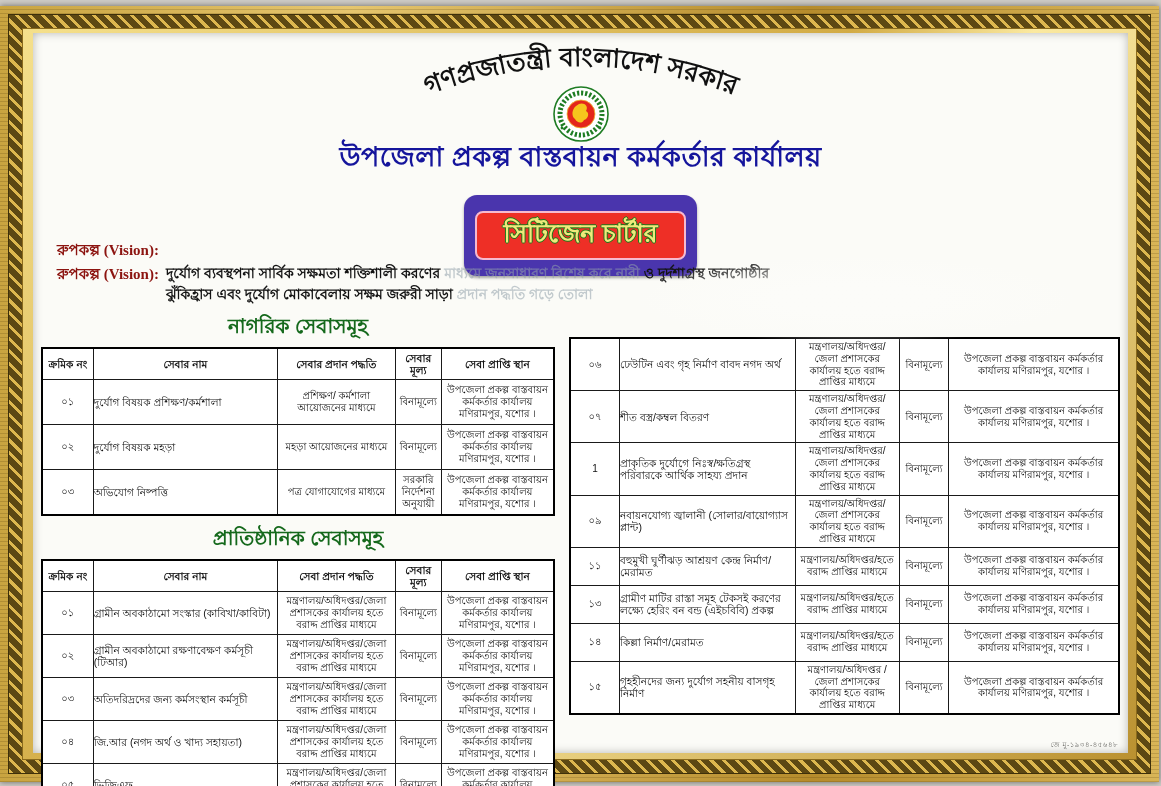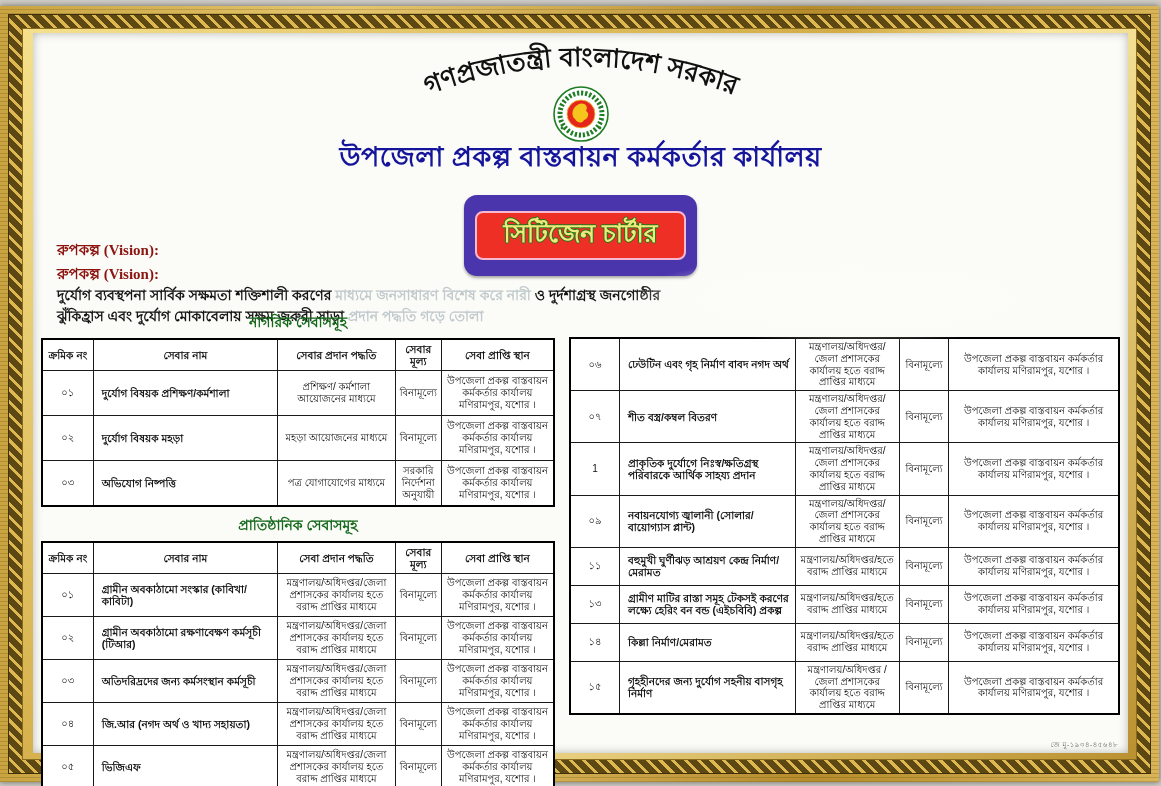--- a/index.html
+++ b/index.html
@@ -36,41 +36,41 @@
   .badge-outer{display:inline-block;background:#4a35ad;border-radius:13px;
     padding:16px 11px;box-shadow:0 2px 3px rgba(0,0,0,.35);}
   .badge-inner{background:#ee2f26;border:2px solid #f6b9cf;border-radius:8px;
     padding:1px 26px;}
   .badge-inner span{font-size:25px;font-weight:bold;color:#efe97b;
     text-shadow:1px 0 #1b7a1b,-1px 0 #1b7a1b,0 1px #1b7a1b,0 -1px #1b7a1b;}
 
   
   .vision{position:absolute;top:206px;left:24px;right:6px;font-size:14px;
     font-weight:bold;color:#141414;line-height:1.5;}
-  .vision-row{display:flex;margin-bottom:1px;flex-direction:column;}
+  .vision-row{display:flex;margin-bottom:1px;}
   .vision-label{flex:0 0 auto;margin-right:7px;color:#8c1410;
     font-family:"Liberation Serif","DejaVu Serif",serif;font-size:15px;}
   .vision-body{flex:1;}
   .faded{color:#93a2ab;opacity:.55;filter:blur(.3px);}
   .glare{position:absolute;top:222px;left:595px;width:455px;height:88px;
     background:radial-gradient(closest-side, rgba(252,252,249,.97) 35%, rgba(252,252,249,0));
     pointer-events:none;}
 
   
   .main{position:absolute;top:278px;left:8px;right:8px;display:flex;gap:14px;}
   .col-left{width:514px;flex:0 0 auto;}
   .col-right{width:551px;flex:0 0 auto;}
-  .section-h{margin:0 0 3px 0;text-align:center;font-size:14px;font-weight:bold;
+  .section-h{margin:0 0 3px 0;text-align:center;font-size:20px;font-weight:bold;
     color:#15691c;}
   .section-h.second{margin-top:7px;}
   .svc-table{width:100%;border-collapse:collapse;background:#fff;border:2px solid #000;}
   .svc-table th,.svc-table td{border:1px solid #1a1a1a;padding:2px 3px;
     font-size:10px;line-height:1.18;text-align:center;vertical-align:middle;color:#111;}
   .svc-table th{font-weight:bold;font-size:10.5px;height:26px;}
-  .svc-table td.c-name{text-align:left;padding-left:8px;font-size:10.5px;font-weight:bold;}
+  .svc-table td.c-name{text-align:left;padding-left:0;font-size:10.5px;}
   .tbl-citizen tbody td{height:40px;}
   .tbl-inst tbody td{height:38px;}
   .tbl-right{margin-top:26px;}
   .tbl-right tbody td{height:33px;}
 
   .printer-mark{position:absolute;right:10px;bottom:2px;font-size:7px;color:#6a6a66;
     letter-spacing:.5px;filter:blur(.2px);}
 </style>
 </head>
 <body>

